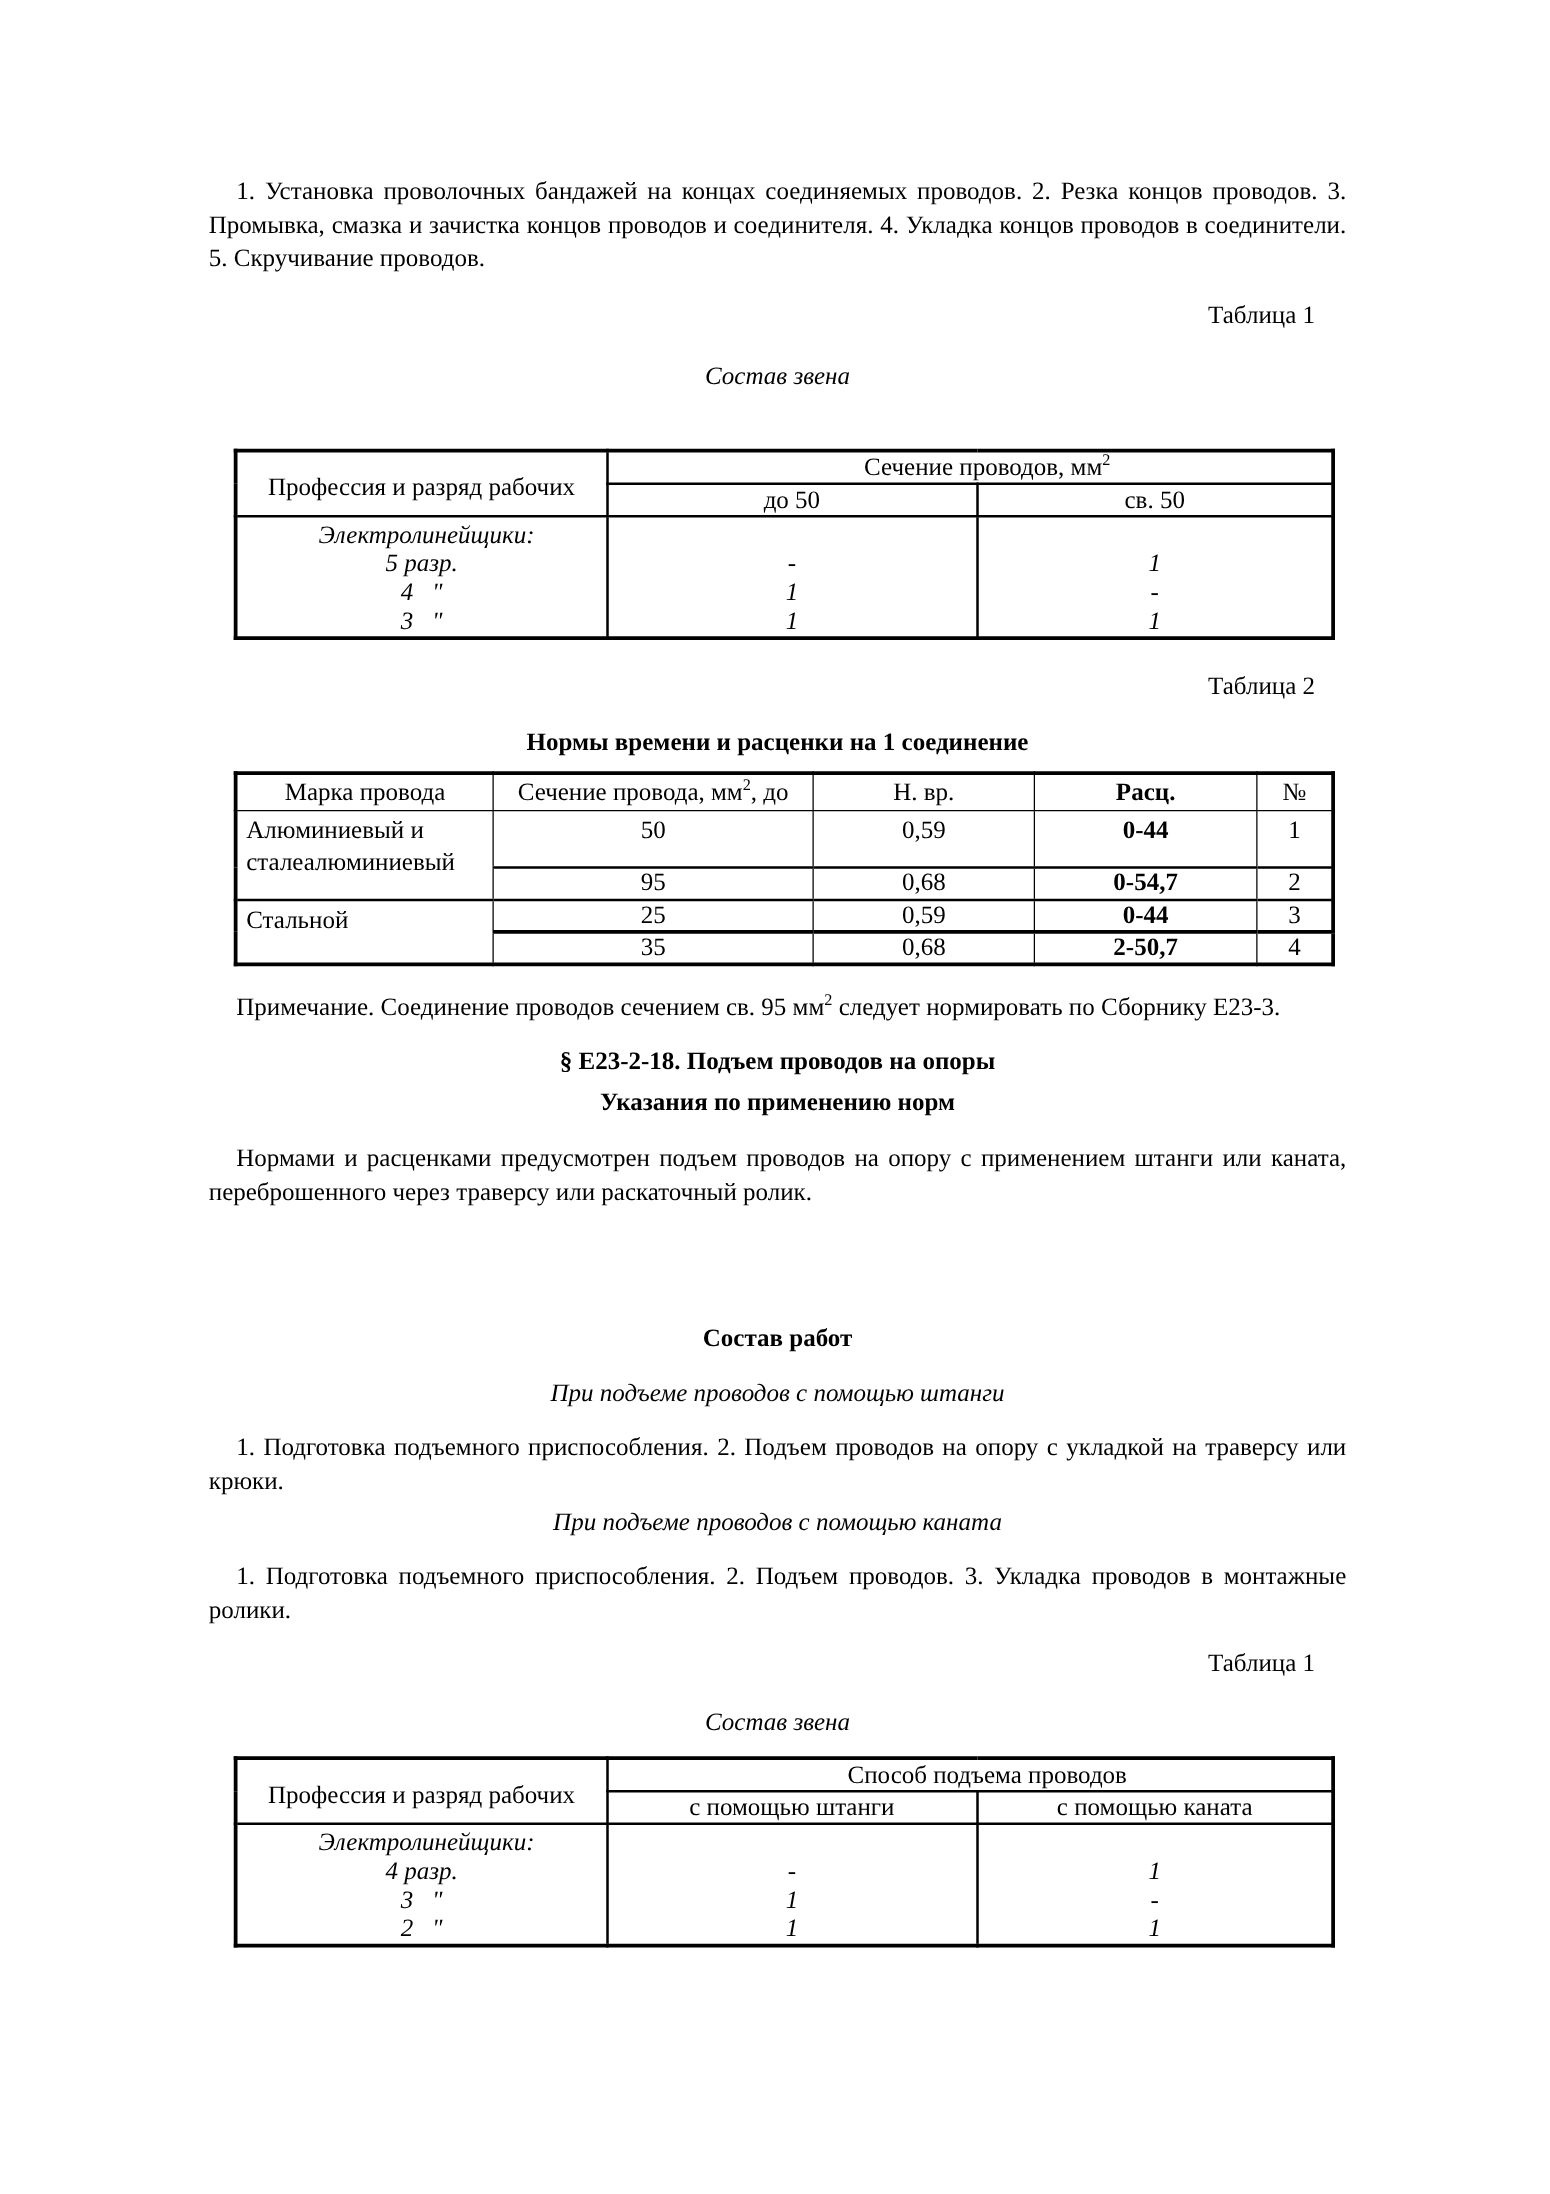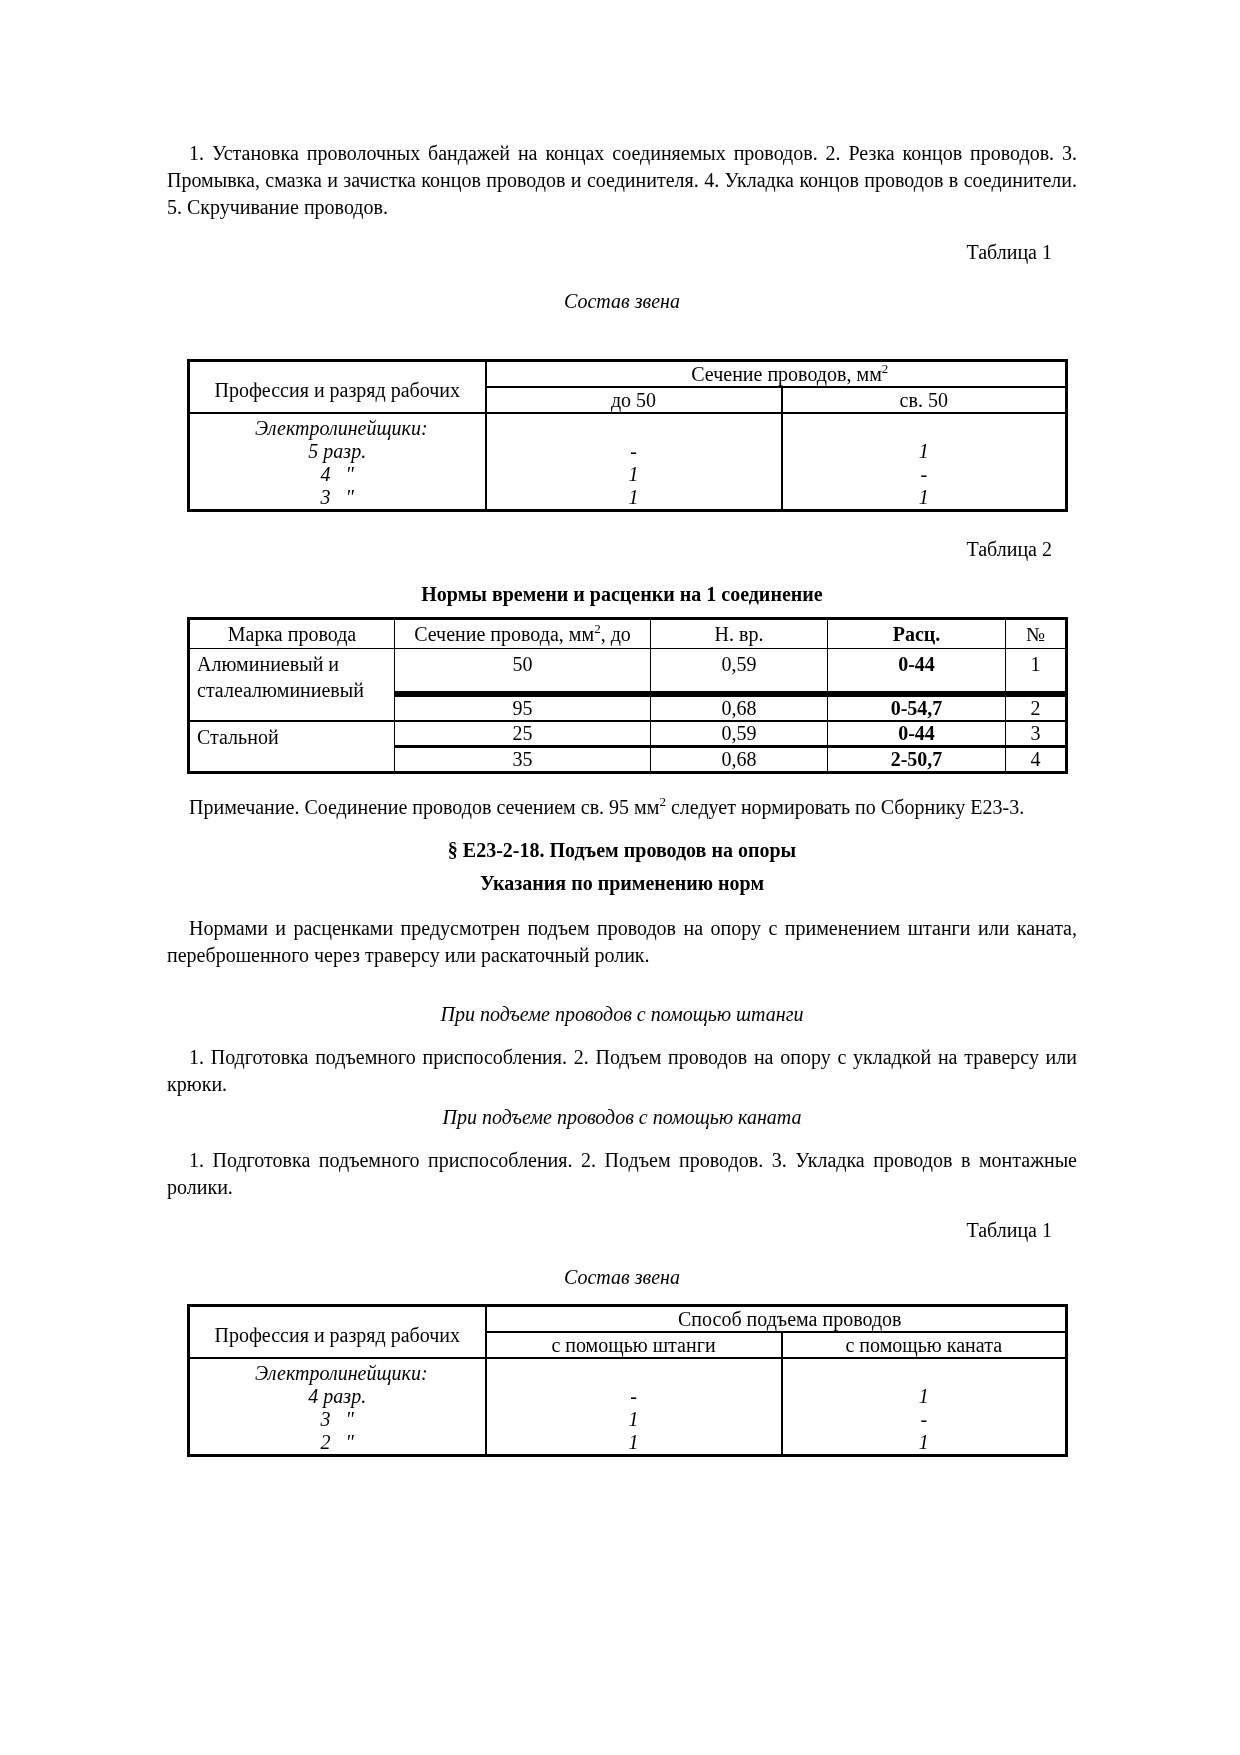--- a/index.html
+++ b/index.html
@@ -31,41 +31,41 @@
   .crew .hprof { vertical-align:top; padding-top:16px; }
   .crew .bcell { vertical-align:top; padding:3px 0 0 0; }
   .crew .ln { height:23px; line-height:23px; text-align:center; font-style:italic; white-space:pre; }
   .crew .ln.left { text-align:center; padding-left:8px; }
 
   
   table.rates { border:3px solid #000; }
   table.rates td { border:1px solid #000; text-align:center; vertical-align:middle; }
   table.rates tr.hrow td { height:30px; line-height:24px; }
   table.rates tr.r1 td { height:45px; vertical-align:top; padding-top:2px; line-height:26px; }
-  table.rates tr.r2 td { height:26px; border-top:6px solid #000000; }
+  table.rates tr.r2 td { height:26px; border-top:2px solid #000000; }
   table.rates tr.r3 td { height:24px; border-top:2px solid #000; }
   table.rates tr.r4 td { height:25px; border-top:3px solid #000; }
   table.rates td.mark { text-align:left; padding-left:7px; vertical-align:top; padding-top:2px; line-height:26px; }
   table.rates .bold { font-weight:bold; }
 
   sup { font-size:13px; line-height:0; }
 
   
   .mt-cap1   { margin-top:18px; }
   .mt-title1 { margin-top:22px; }
   .mt-tbl1   { margin-top:44px; }
   .mt-cap2   { margin-top:24px; }
   .mt-title2 { margin-top:18px; }
   .mt-tbl2   { margin-top:9px; }
   .mt-note   { margin-top:20px; }
   .mt-sec    { margin-top:16px; }
   .mt-sub    { margin-top:6px; }
   .mt-para   { margin-top:18px; }
   .mt-works  { margin-top:90px; }
-  .mt-meth   { margin-top:32px;font-family:Liberation Serif, serif; }
+  .mt-meth   { margin-top:17px;font-family:Liberation Serif, serif; }
   .mt-mpara  { margin-top:16px; }
   .mt-meth2  { margin-top:6px; }
   .mt-cap3   { margin-top:16px; }
   .mt-title3 { margin-top:20px; }
   .mt-tbl3   { margin-top:13px; }
 </style>
 </head>
 <body>
 
 <div class="page">
@@ -161,20 +161,21 @@
     </tbody>
   </table>
 
   <p class="para mt-note"><span>Примечание. Соединение проводов сечением св. 95 мм</span><sup>2</sup><span> следует нормировать по Сборнику Е23-3.</span></p>
 
   <div class="c-bold mt-sec">§ Е23-2-18. Подъем проводов на опоры</div>
   <div class="c-bold mt-sub">Указания по применению норм</div>
 
   <p class="para mt-para">Нормами и расценками предусмотрен подъем проводов на опору с применением штанги или каната, переброшенного через траверсу или раскаточный ролик.</p>
 
+  <div class="c-bold mt-works">Состав работ</div>
 
   <div class="c-italic mt-meth">При подъеме проводов с помощью штанги</div>
   <p class="para mt-mpara">1. Подготовка подъемного приспособления. 2. Подъем проводов на опору с укладкой на траверсу или крюки.</p>
 
   <div class="c-italic mt-meth2">При подъеме проводов с помощью каната</div>
   <p class="para mt-mpara">1. Подготовка подъемного приспособления. 2. Подъем проводов. 3. Укладка проводов в монтажные ролики.</p>
 
   <div class="cap-right mt-cap3">Таблица 1</div>
   <div class="c-italic mt-title3">Состав звена</div>
 

